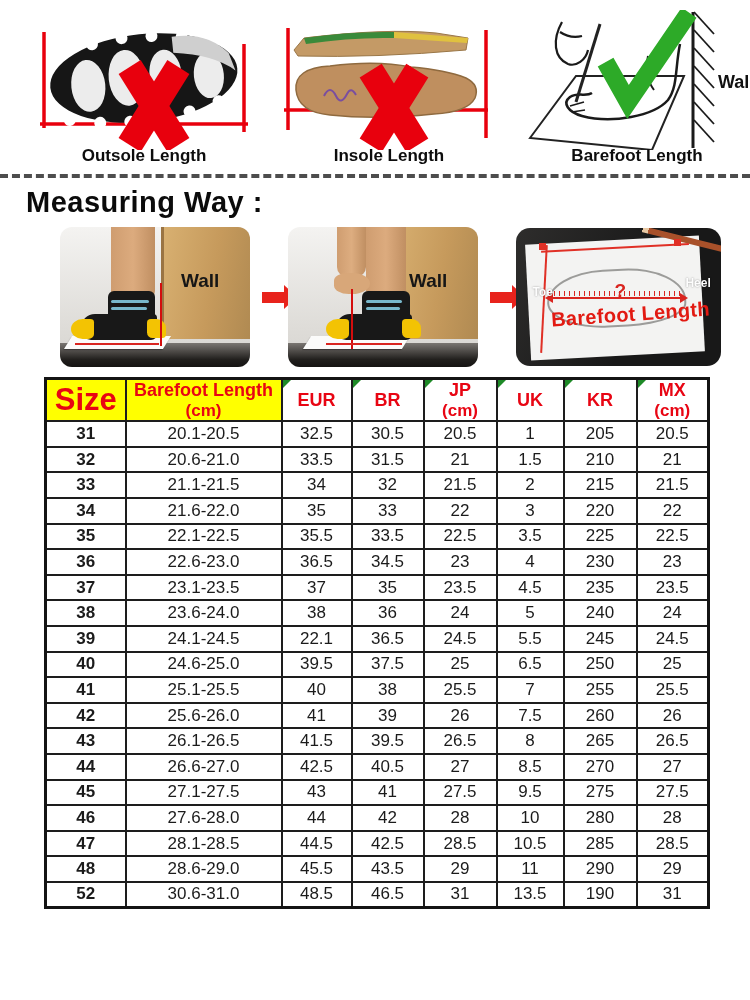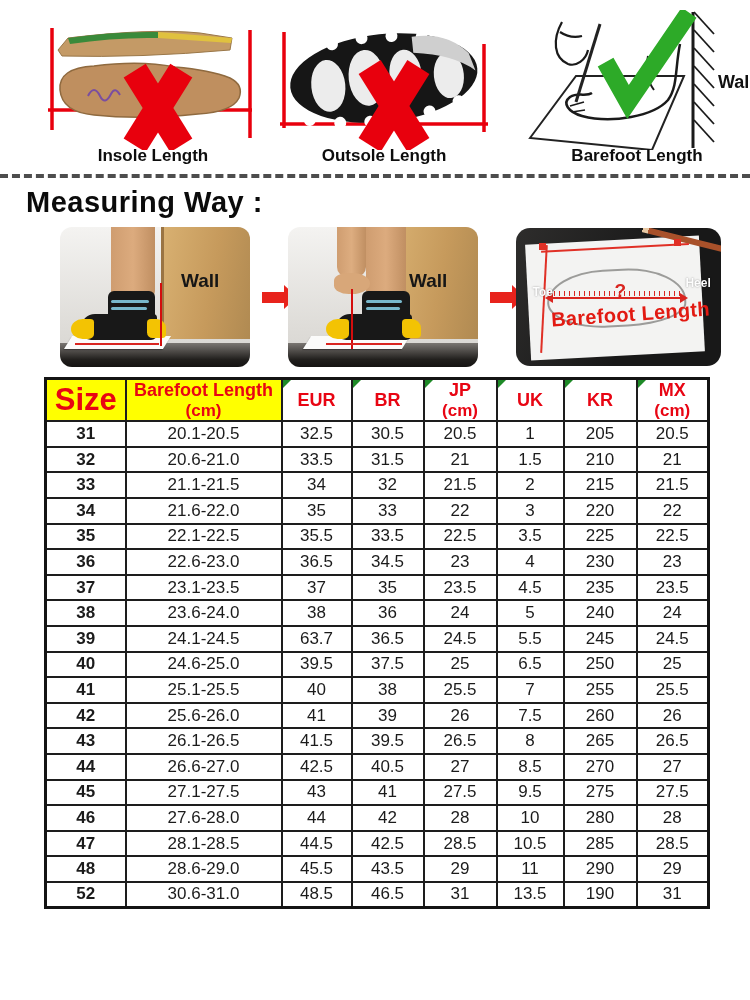--- a/index.html
+++ b/index.html
@@ -75,43 +75,20 @@
   .size-table tbody td:first-child { font-weight:bold; }
 
   svg text { font-family:"Liberation Sans", sans-serif; }
 </style>
 </head>
 <body>
 
 <div class="page">
 
   <div class="guide-row">
-
-    <div class="guide-fig fig2">
-      <svg width="226" height="140" viewBox="0 0 226 140">
-        <g stroke="#e8000d" stroke-width="3.5">
-          <line x1="12" y1="18" x2="12" y2="120"></line>
-          <line x1="210" y1="20" x2="210" y2="128"></line>
-          <line x1="8" y1="100" x2="212" y2="100"></line>
-        </g>
-
-        <path d="M18,40 L28,28 Q110,18 160,23 L192,28 L190,40 Q100,48 22,46 Z" fill="#c49a66" stroke="#9a7748" stroke-width="1"></path>
-        <path d="M28,28 Q75,21 118,22 L118,28 Q76,27 30,34 Z" fill="#3a8a3a"></path>
-        <path d="M118,22 L192,28 L191,33 L118,28 Z" fill="#e0c13f"></path>
-
-        <path d="M20,80 Q18,58 54,56 Q100,50 135,57 Q170,60 190,68 Q204,75 199,88 Q192,102 158,104 Q100,110 54,105 Q22,102 20,80 Z" fill="#bf8f5f" stroke="#8f6a3f" stroke-width="1.5"></path>
-        <path d="M48,86 q6,-12 12,0 q5,10 11,-2 q4,-8 9,1" stroke="#7a4ea0" stroke-width="2" fill="none"></path>
-
-        <g fill="#e8000d" transform="translate(118,98)">
-          <rect x="-13" y="-44" width="26" height="88" transform="rotate(32)"></rect>
-          <rect x="-13" y="-44" width="26" height="88" transform="rotate(-32)"></rect>
-        </g>
-      </svg>
-      <div class="cap">Insole Length</div>
-    </div>
 
     <div class="guide-fig fig1">
       <svg width="236" height="140" viewBox="0 0 236 140">
 
         <g stroke="#e8000d" stroke-width="3.5">
           <line x1="18" y1="22" x2="18" y2="118"></line>
           <line x1="218" y1="34" x2="218" y2="122"></line>
           <line x1="14" y1="114" x2="222" y2="114"></line>
         </g>
 
@@ -141,20 +118,43 @@
         </g>
 
         <g fill="#e8000d" transform="translate(128,96)">
           <rect x="-13" y="-46" width="26" height="92" transform="rotate(32)"></rect>
           <rect x="-13" y="-46" width="26" height="92" transform="rotate(-32)"></rect>
         </g>
       </svg>
       <div class="cap">Outsole Length</div>
     </div>
 
+    <div class="guide-fig fig2">
+      <svg width="226" height="140" viewBox="0 0 226 140">
+        <g stroke="#e8000d" stroke-width="3.5">
+          <line x1="12" y1="18" x2="12" y2="120"></line>
+          <line x1="210" y1="20" x2="210" y2="128"></line>
+          <line x1="8" y1="100" x2="212" y2="100"></line>
+        </g>
+
+        <path d="M18,40 L28,28 Q110,18 160,23 L192,28 L190,40 Q100,48 22,46 Z" fill="#c49a66" stroke="#9a7748" stroke-width="1"></path>
+        <path d="M28,28 Q75,21 118,22 L118,28 Q76,27 30,34 Z" fill="#3a8a3a"></path>
+        <path d="M118,22 L192,28 L191,33 L118,28 Z" fill="#e0c13f"></path>
+
+        <path d="M20,80 Q18,58 54,56 Q100,50 135,57 Q170,60 190,68 Q204,75 199,88 Q192,102 158,104 Q100,110 54,105 Q22,102 20,80 Z" fill="#bf8f5f" stroke="#8f6a3f" stroke-width="1.5"></path>
+        <path d="M48,86 q6,-12 12,0 q5,10 11,-2 q4,-8 9,1" stroke="#7a4ea0" stroke-width="2" fill="none"></path>
+
+        <g fill="#e8000d" transform="translate(118,98)">
+          <rect x="-13" y="-44" width="26" height="88" transform="rotate(32)"></rect>
+          <rect x="-13" y="-44" width="26" height="88" transform="rotate(-32)"></rect>
+        </g>
+      </svg>
+      <div class="cap">Insole Length</div>
+    </div>
+
     <div class="guide-fig fig3">
       <svg width="250" height="140" viewBox="0 0 250 140">
 
         <line x1="181" y1="2" x2="181" y2="138" stroke="#1a1a1a" stroke-width="3"></line>
         <g stroke="#1a1a1a" stroke-width="1.8">
           <line x1="182" y1="2" x2="202" y2="24"></line>
             <line x1="182" y1="20" x2="202" y2="42"></line>
           <line x1="182" y1="38" x2="202" y2="60"></line>
             <line x1="182" y1="56" x2="202" y2="78"></line>
           <line x1="182" y1="74" x2="202" y2="96"></line>
@@ -358,21 +358,21 @@
           <td>38</td>
           <td>36</td>
           <td>24</td>
           <td>5</td>
           <td>240</td>
           <td>24</td>
         </tr>
         <tr>
           <td>39</td>
           <td>24.1-24.5</td>
-          <td>63.7</td>
+          <td>22.1</td>
           <td>36.5</td>
           <td>24.5</td>
           <td>5.5</td>
           <td>245</td>
           <td>24.5</td>
         </tr>
         <tr>
           <td>40</td>
           <td>24.6-25.0</td>
           <td>39.5</td>

